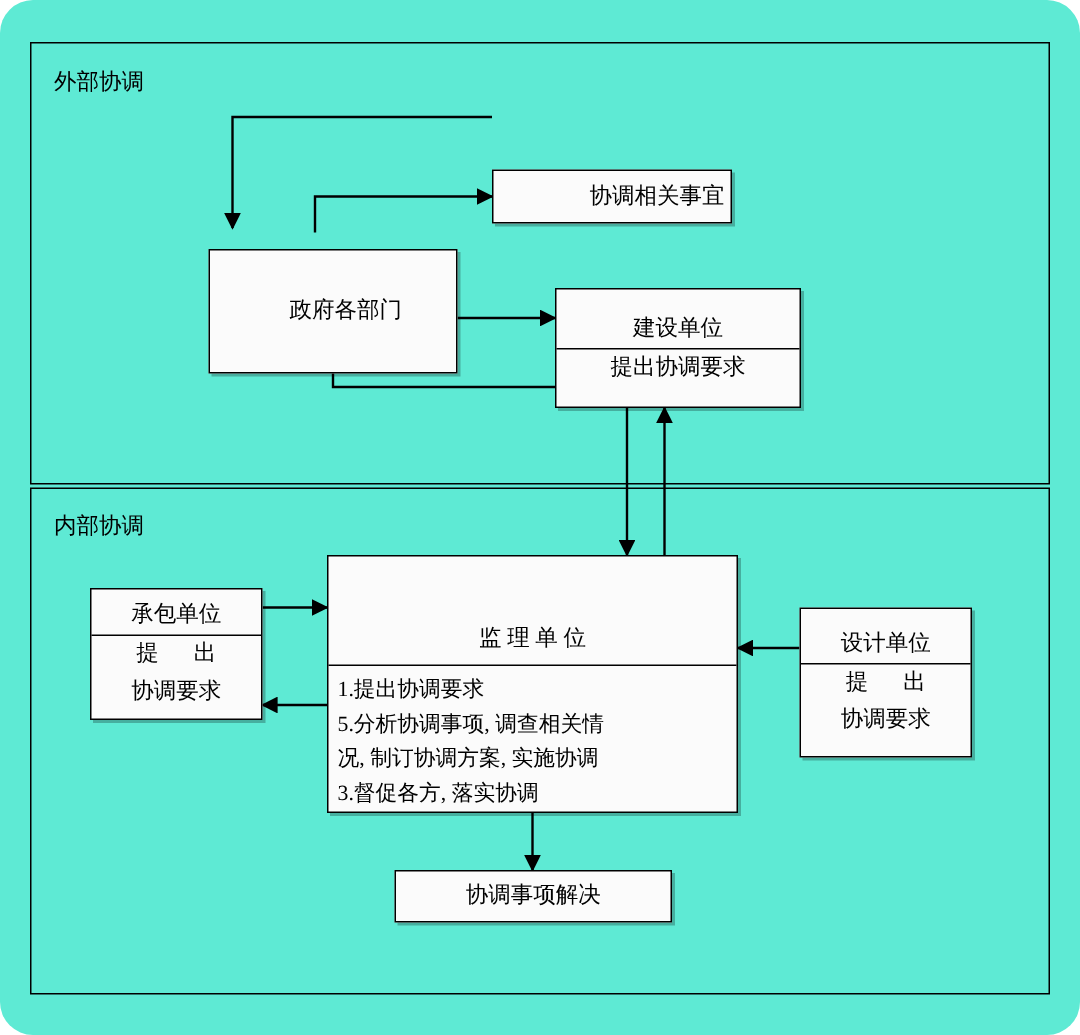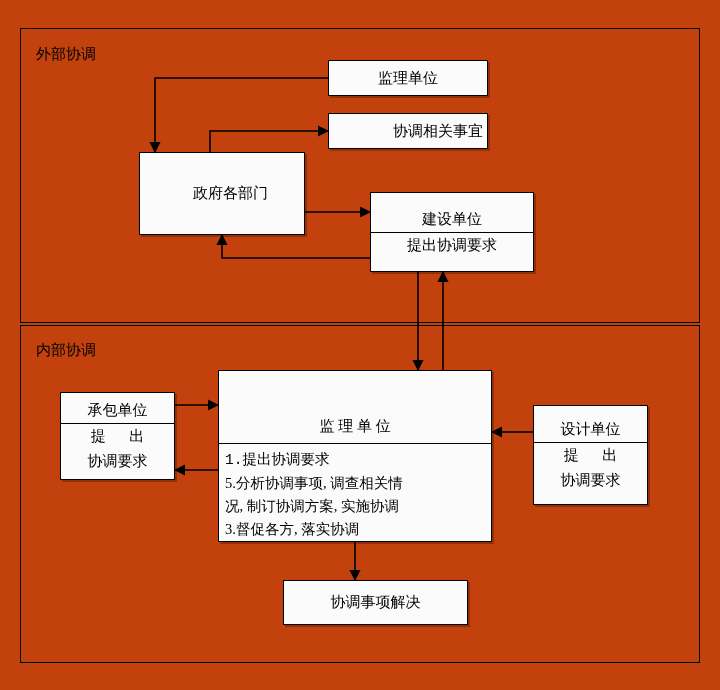--- a/index.html
+++ b/index.html
@@ -7,22 +7,23 @@
     padding: 0;
     background: #ffffff;
   }
   body {
     font-family: "Liberation Serif", "DejaVu Serif", serif;
   }
   #canvas {
     position: relative;
     width: 720px;
     height: 690px;
-    background: #c2410c;
+    background: #5eead4;
     overflow: hidden;
+    border-radius: 22px;
   }
   .outer-frame {
     position: absolute;
     border: 1px solid #000;
     box-sizing: border-box;
   }
   .section-label {
     position: absolute;
     font-size: 15px;
     color: #000;
@@ -102,55 +103,52 @@
       <path d="M 175 405 L 218 405"></path>
 
       <path d="M 218 470 L 175 470"></path>
 
       <path d="M 533 432 L 492 432"></path>
 
       <path d="M 355 542 L 355 580"></path>
     </g>
   </svg>
 
-  <div class="node" style="left:328px; top:60px; width:160px; height:36px;">
-    <div class="cell">监理单位</div>
-  </div>
 
   <div class="node" style="left:328px; top:113px; width:160px; height:36px;align-items:flex-end;">
     <div class="cell">协调相关事宜</div>
   </div>
 
-  <div class="node" style="left:139px; top:152px; width:166px; height:83px;padding-left:17px;">
+  <div class="node" style="left:139px; top:166px; width:166px; height:83px;padding-left:17px;">
     <div class="cell">政府各部门</div>
   </div>
 
   <div class="node" style="left:370px; top:192px; width:164px; height:80px;">
     <div class="cell">建设单位</div>
     <div class="cell divider">提出协调要求</div>
   </div>
 
   <div class="node list" style="left:218px; top:370px; width:274px; height:172px; justify-content:flex-end;">
     <div class="cell" style="text-align:center; font-size:15px; padding:5px 4px;">监 理 单 位</div>
     <div style="border-top:1px solid #000; margin:0;"></div>
-    <div class="cell" style="padding-top:6px;font-family:Liberation Mono, monospace;">1.提出协调要求</div>
+    <div class="cell" style="padding-top:6px;">1.提出协调要求</div>
     <div class="cell">5.分析协调事项, 调查相关情</div>
     <div class="cell">况, 制订协调方案, 实施协调</div>
     <div class="cell">3.督促各方, 落实协调</div>
   </div>
 
   <div class="node" style="left:60px; top:392px; width:115px; height:88px;">
     <div class="cell">承包单位</div>
     <div class="cell divider spread">提　出</div>
     <div class="cell">协调要求</div>
   </div>
 
   <div class="node" style="left:533px; top:405px; width:115px; height:100px;">
     <div class="cell">设计单位</div>
     <div class="cell divider spread">提　出</div>
     <div class="cell">协调要求</div>
   </div>
 
-  <div class="node" style="left:263px; top:580px; width:185px; height:45px;margin-left:20px;">
+  <div class="node" style="left:263px; top:580px; width:185px; height:35px;">
     <div class="cell">协调事项解决</div>
   </div>
 
 </div>
 
 </body></html>

